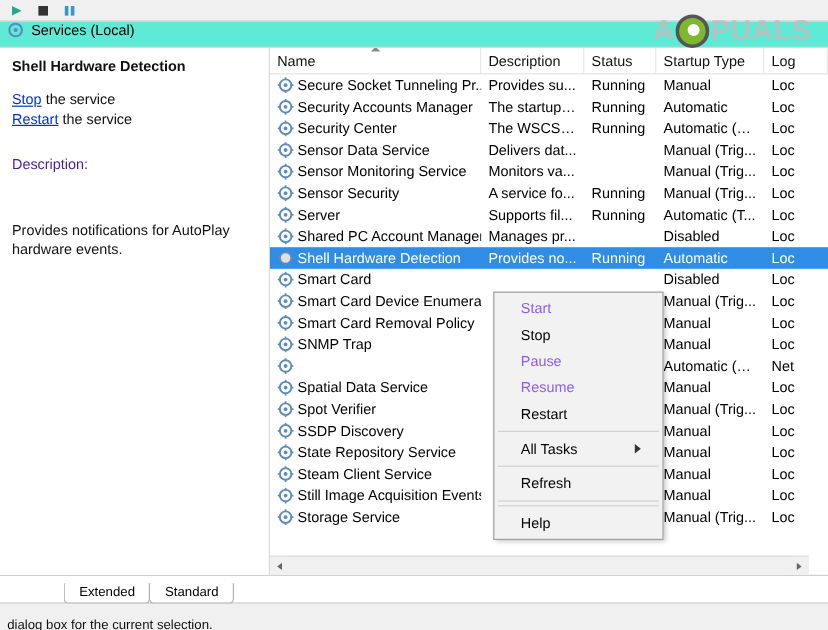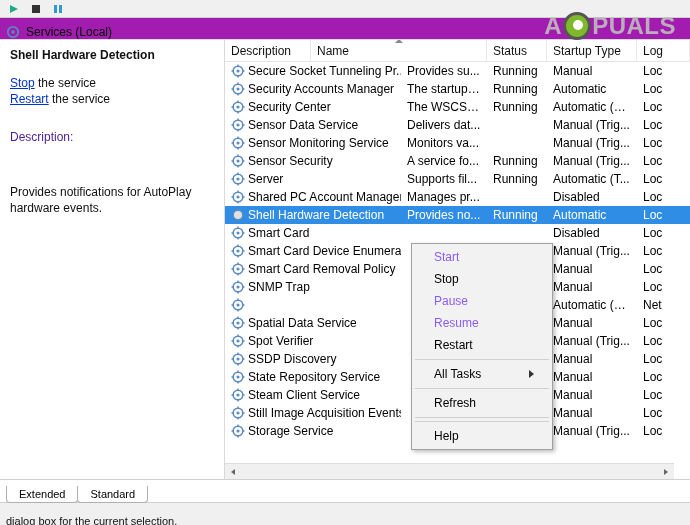--- a/index.html
+++ b/index.html
@@ -1,21 +1,21 @@
 <!DOCTYPE html>
 <html><head>
   <meta charset="utf-8">
   <style>
     * { box-sizing: border-box; margin: 0; padding: 0; font-family: 'Segoe UI', Tahoma, sans-serif; }
     body { width: 690px; height: 525px; font-size: 12px; background: #fff; overflow: hidden; position: relative; }
     
     .toolbar { height: 18px; background: #f0f0f0; border-bottom: 1px solid #d0d0d0; padding: 1px 4px; display: flex; gap: 2px; }
     .toolbar-btn { width: 20px; height: 16px; border: 1px solid transparent; display: flex; align-items: center; justify-content: center; }
     
-    .header-bar { height: 22px; background: #a21caf; border-bottom: 1px solid #d9d9d9; display: flex; align-items: flex-end; padding: 0 6px; gap: 6px; }
+    .header-bar { height: 22px; background: #5eead4; border-bottom: 1px solid #d9d9d9; display: flex; align-items: flex-start; padding: 0 6px; gap: 6px; }
     .gear-small { width: 14px; height: 14px; }
     
     .main { display: flex; height: 440px; border-bottom: 1px solid #d0d0d0; }
     .left-panel { width: 225px; padding: 8px 10px; border-right: 1px solid #d9d9d9; background: #fff; }
     .left-title { font-weight: bold; font-size: 12px; margin-bottom: 14px; color: #111; }
     .link { color: #0033cc; text-decoration: underline; cursor: pointer; }
     .service-action { margin-bottom: 2px; color: #111; }
     .desc-label { margin-top: 24px; margin-bottom: 2px; color: #4c1d95; }
     .desc-text { color: #111; line-height: 1.3; margin-top: 41px; }
     
@@ -39,21 +39,21 @@
     .lv-cell.status { width: 60px; }
     .lv-cell.startup { width: 90px; }
     .lv-cell.log { flex: 1; }
     
     .gear-icon { width: 14px; height: 14px; flex-shrink: 0; }
     
     .scrollbar-h { position: absolute; bottom: 0; left: 0; right: 16px; height: 16px; background: #f0f0f0; border-top: 1px solid #ddd; display: flex; align-items: center; }
     .sb-arrow { width: 16px; height: 15px; display: flex; align-items: center; justify-content: center; background: #f0f0f0; cursor: pointer; }
     .sb-track { flex: 1; height: 100%; position: relative; }
     
-    .tabs { height: 22px; display: flex; align-items: flex-end; padding-left: 6px; background: #fff; border-top: 1px solid #fff; }
+    .tabs { height: 22px; display: flex; align-items: flex-end; padding-left: 6px; background: #fff; border-top: 1px solid #fff; margin-left: 47px; }
     .tab { padding: 2px 12px; border: 1px solid #b0b0b0; border-top: none; background: #fff; font-size: 11px; position: relative; bottom: -1px; border-radius: 0 0 4px 4px; margin-right: -1px; cursor: pointer; }
     .tab.active { background: #fff; font-weight: normal; }
     
     .statusbar { height: 36px; background: #f0f0f0; border-top: 1px solid #d0d0d0; padding: 2px 6px; font-size: 11px; color: #111; display: flex; align-items: center; }
     
     .context-menu { position: absolute; left: 411px; top: 243px; width: 142px; background: #f2f2f2; border: 1px solid #a0a0a0; box-shadow: 2px 2px 4px rgba(0,0,0,0.25); z-index: 100; padding: 2px; }
     .cm-item { padding: 4px 16px 4px 20px; font-size: 12px; cursor: default; display: flex; align-items: center; justify-content: space-between; }
     .cm-item.disabled { color: #8b5cf6; }
     .cm-item.highlight { background: #cce8ff; font-weight: bold; color: #000; }
     .cm-sep { height: 1px; background: #d0d0d0; margin: 3px 1px; }
@@ -101,25 +101,25 @@
     </div>
     <div class="service-action">
       <span class="link">Restart</span><span> the service</span>
     </div>
     <div class="desc-label">Description:</div>
     <div class="desc-text">Provides notifications for AutoPlay hardware events.</div>
   </div>
 
   <div class="listview">
     <div class="lv-header">
-      <div class="lv-col desc">Description</div>
       <div class="lv-col name">
           <span>Name</span>
           <span class="sort-arrow"></span>
         </div>
+      <div class="lv-col desc">Description</div>
       <div class="lv-col status">Status</div>
       <div class="lv-col startup">Startup Type</div>
       <div class="lv-col log">Log</div>
     </div>
     <div class="lv-body" id="lv-body">
         <div class="lv-row">
           <div class="lv-cell name">
             <svg class="gear-icon" viewBox="0 0 16 16">
               <circle cx="8" cy="8" r="5.5" fill="none" stroke="#5a8ac0" stroke-width="1.8"></circle>
               <circle cx="8" cy="8" r="1.8" fill="#5a8ac0"></circle>

